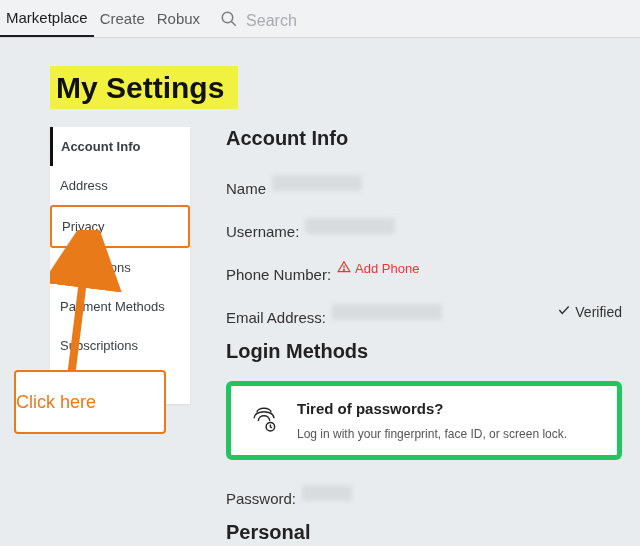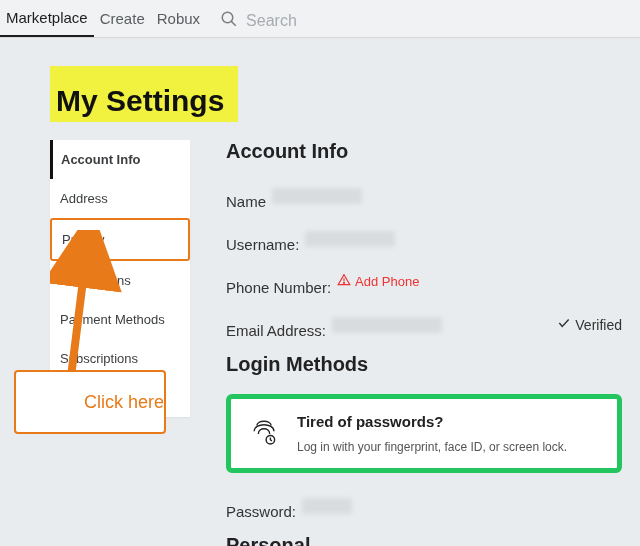--- a/index.html
+++ b/index.html
@@ -50,21 +50,21 @@
     outline: none;
     padding-left: 6px;
     width: 160px;
   }
   .search-input::placeholder { color: #a7abaf; }
 
   .page-title {
     margin: 28px 0 18px 50px;
     display: inline-block;
     background: #f1f140;
-    padding: 18px 14px 4px 6px;
+    padding: 5px 14px 4px 6px;
     font-size: 30px;
     font-weight: 800;
     color: #111;
   }
 
   .content {
     display: flex;
     align-items: flex-start;
     padding-left: 50px;
   }
@@ -137,21 +137,21 @@
     position: absolute;
     left: 14px;
     top: 370px;
     width: 152px;
     height: 64px;
     background: #fff;
     border: 2px solid #e87a1a;
     border-radius: 4px;
     display: flex;
     align-items: center;
-    justify-content: flex-end;
+    justify-content: flex-start;
     color: #e87a1a;
     font-size: 18px;
     z-index: 5;
   }
   .arrow-svg {
     position: absolute;
     left: 50px;
     top: 230px;
     width: 80px;
     height: 160px;

